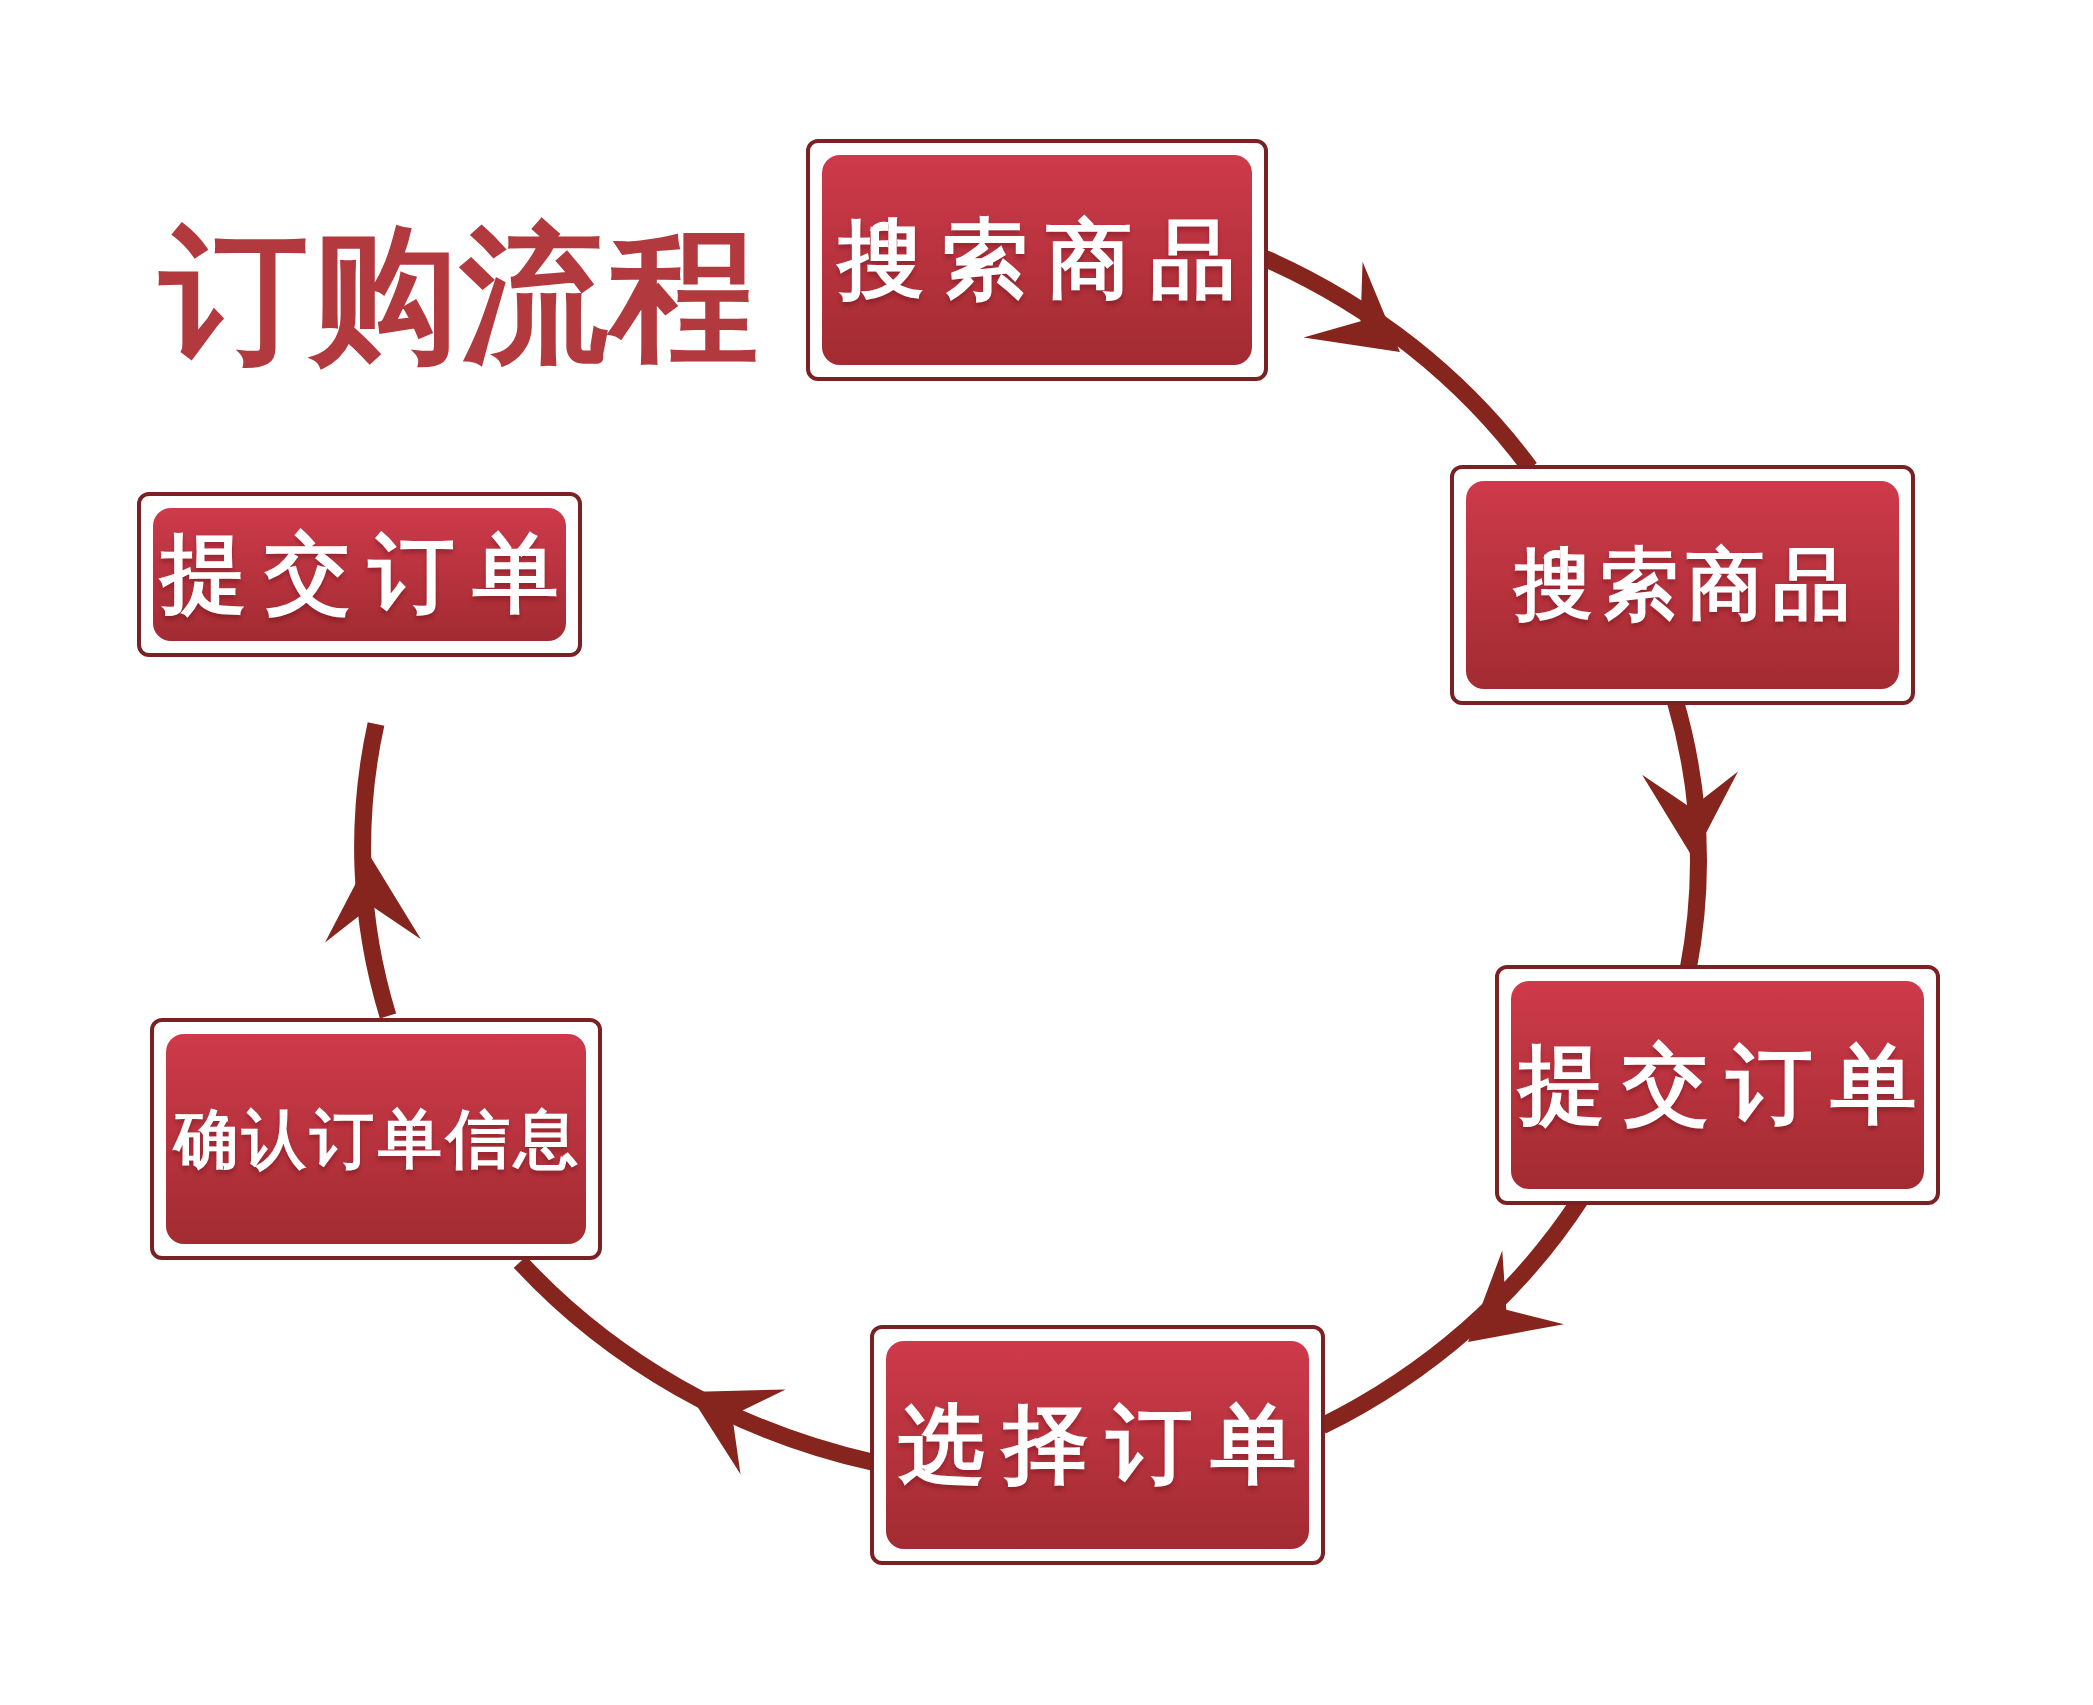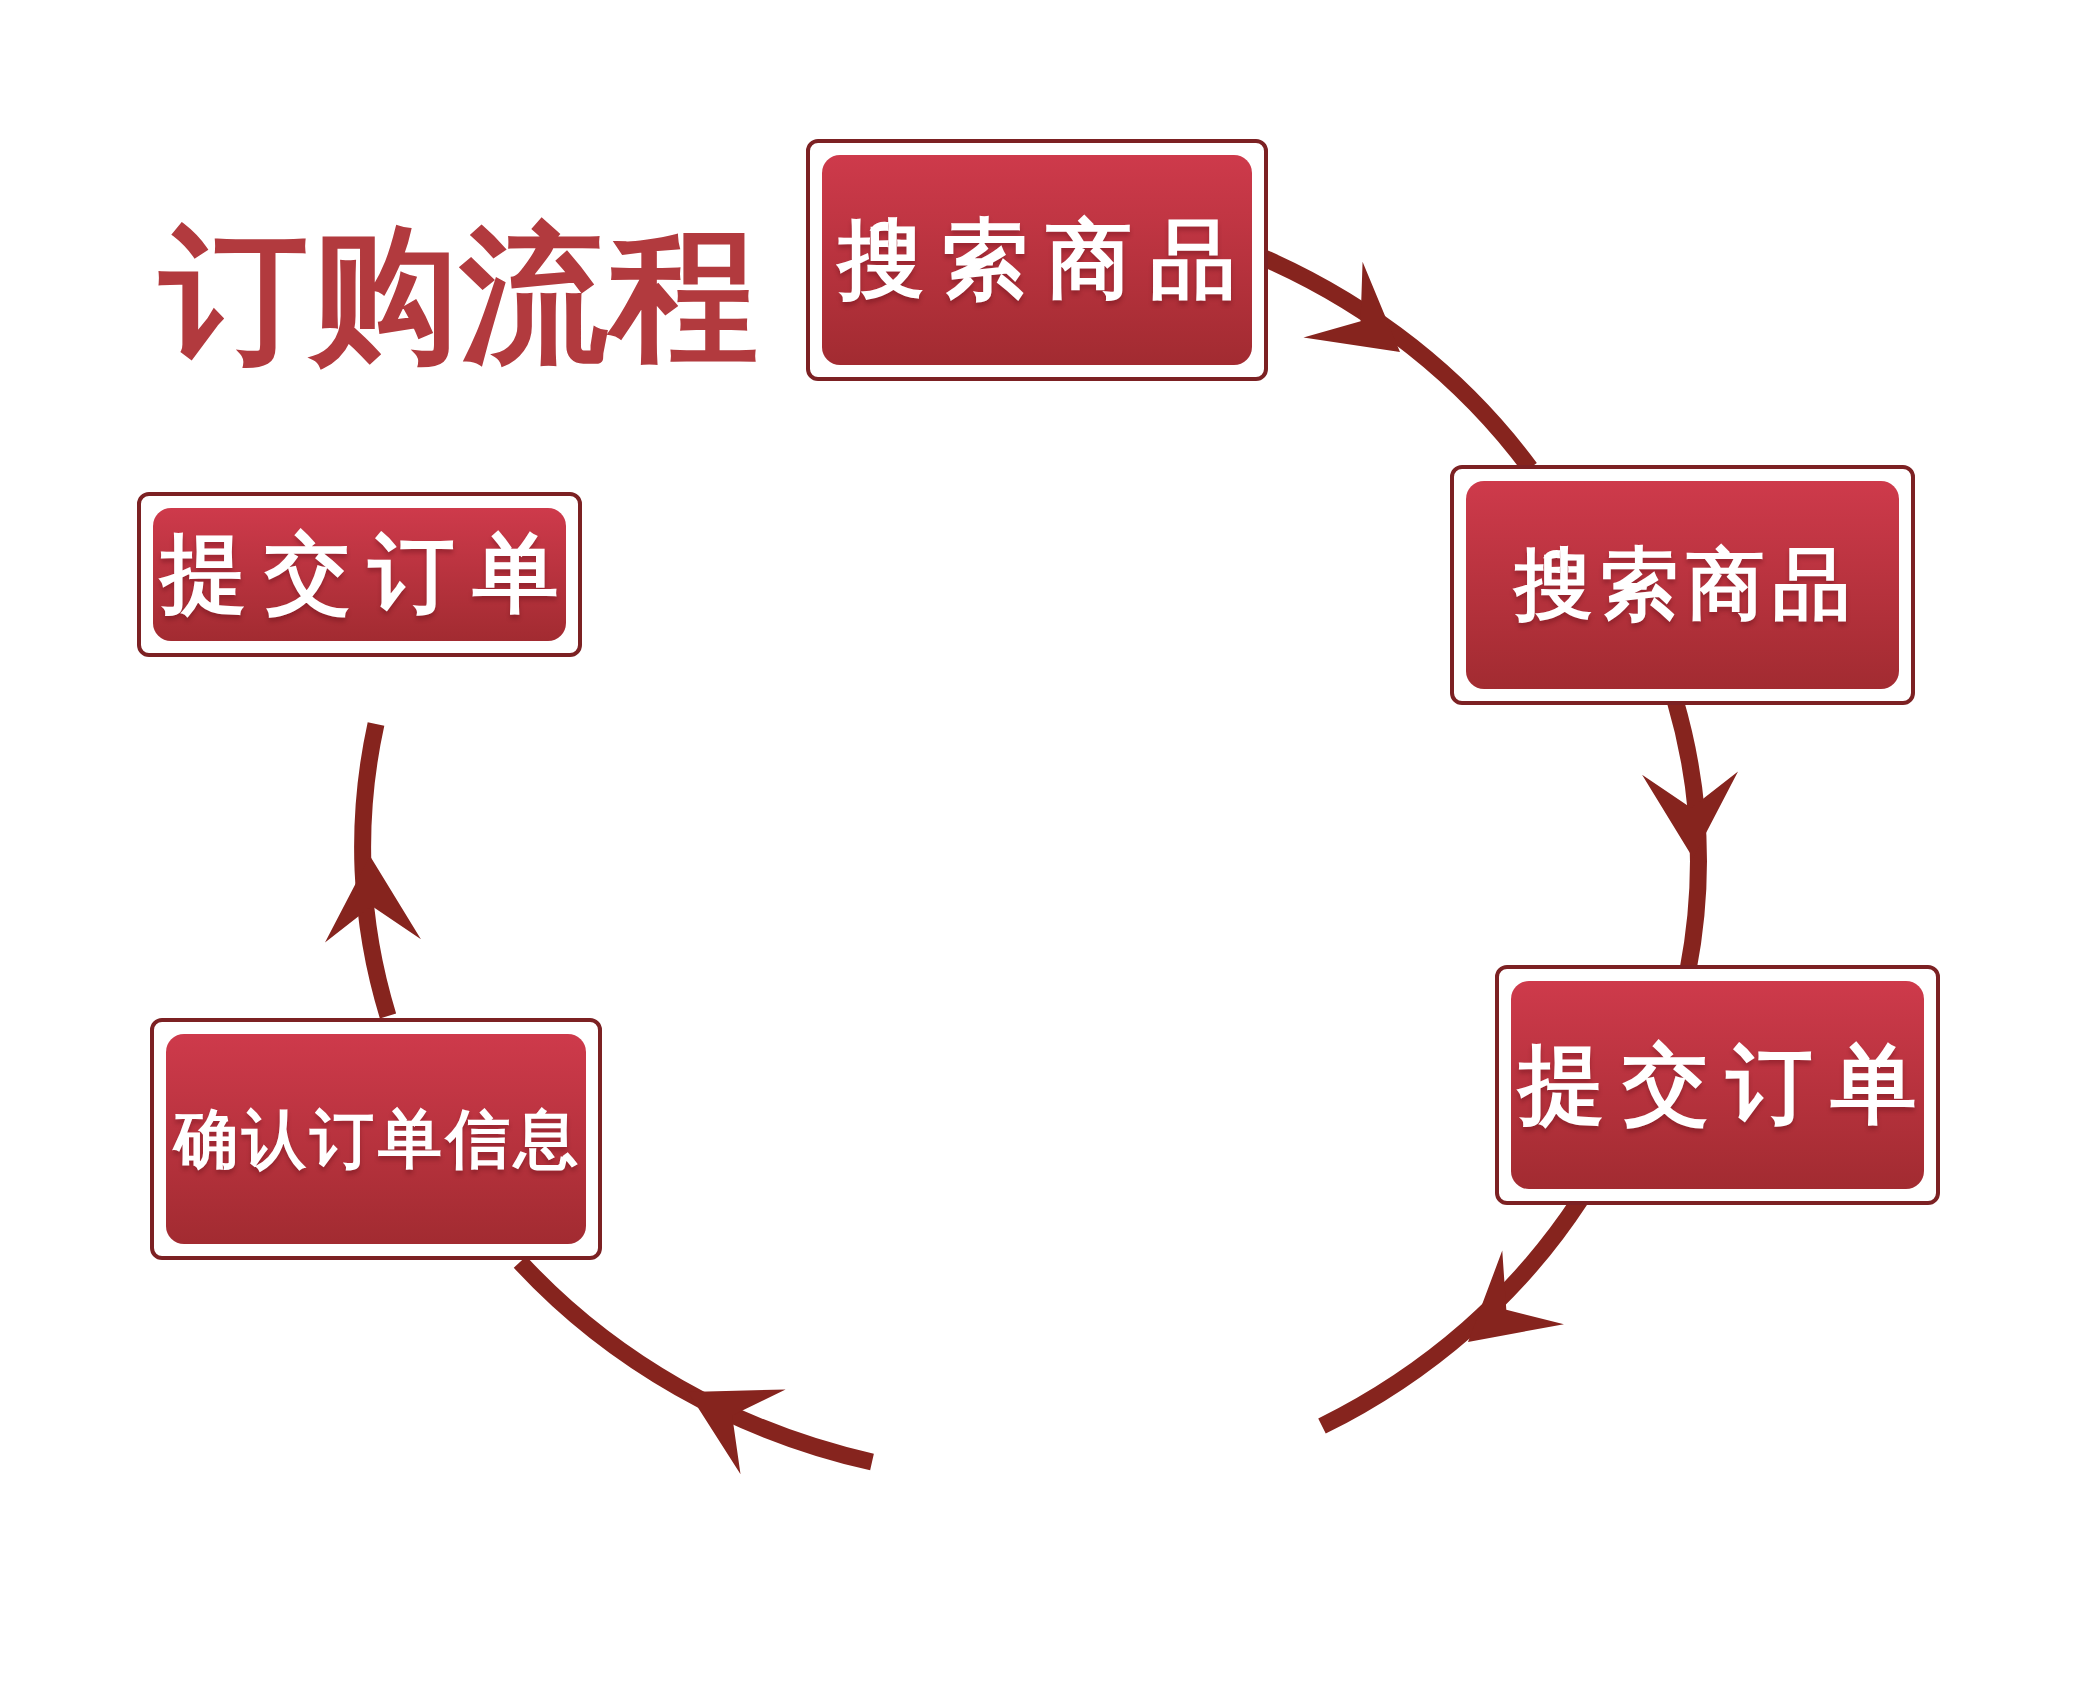--- a/index.html
+++ b/index.html
@@ -124,20 +124,25 @@
       <span class="step-label s5">搜索商品</span>
     </div>
   </div>
 
   <div class="step" style="left:1495px;top:965px;width:445px;height:240px">
     <div class="step-inner">
       <span class="step-label s4">提交订单</span>
     </div>
   </div>
 
+  <div class="step" style="left:870px;top:1325px;width:455px;height:240px">
+    <div class="step-inner">
+      <span class="step-label s4">选择订单</span>
+    </div>
+  </div>
 
   <div class="step" style="left:150px;top:1018px;width:452px;height:242px">
     <div class="step-inner">
       <span class="step-label s6">确认订单信息</span>
     </div>
   </div>
 
   <div class="step" style="left:137px;top:492px;width:445px;height:165px">
     <div class="step-inner">
       <span class="step-label s4">提交订单</span>

